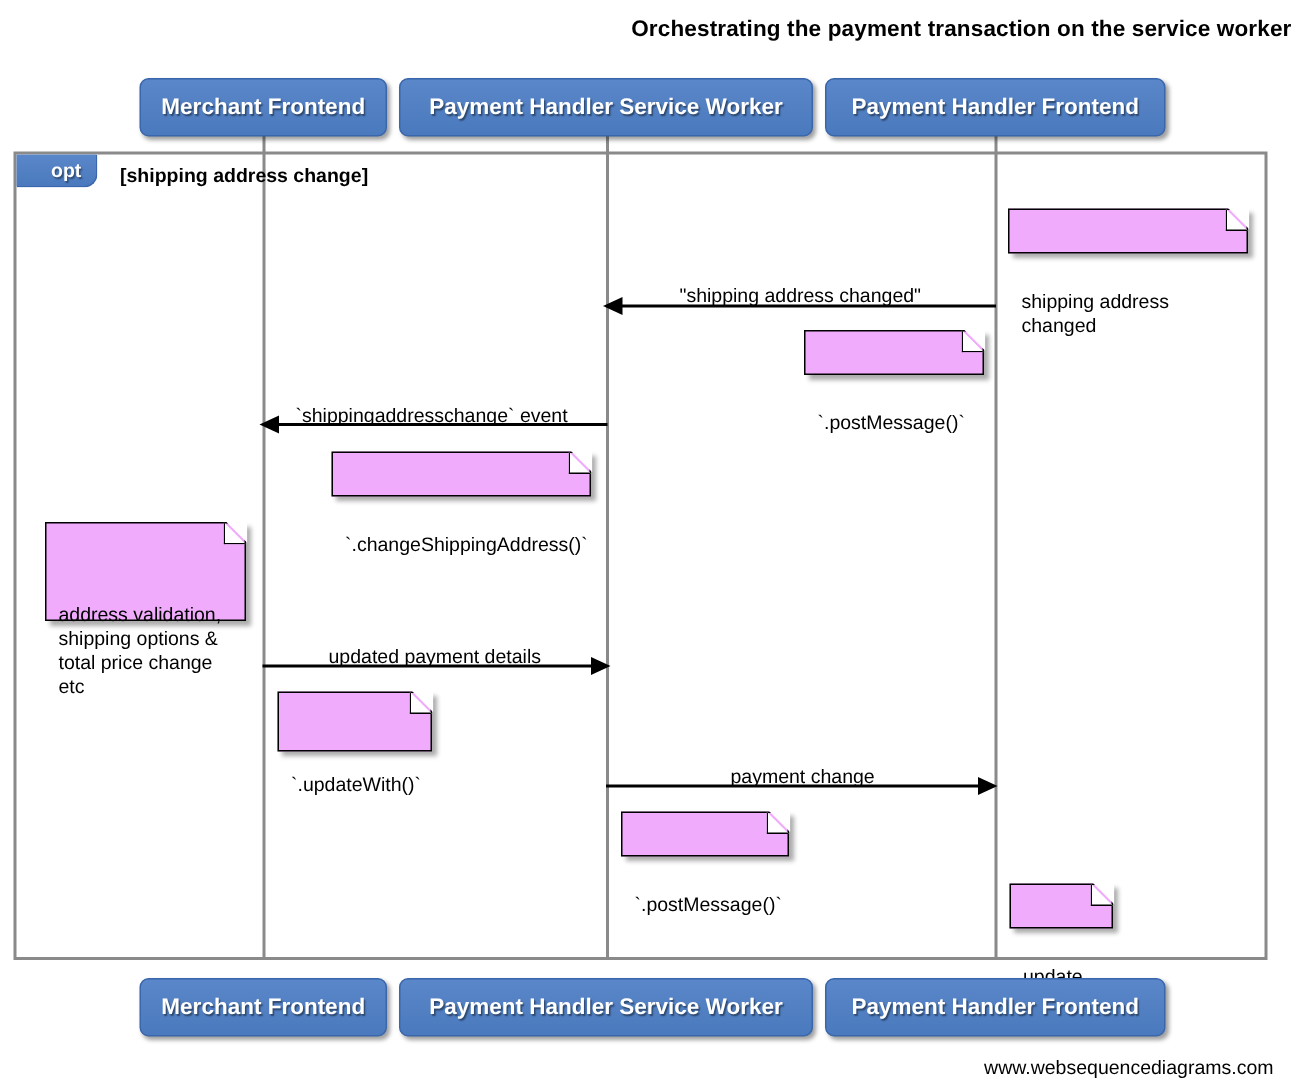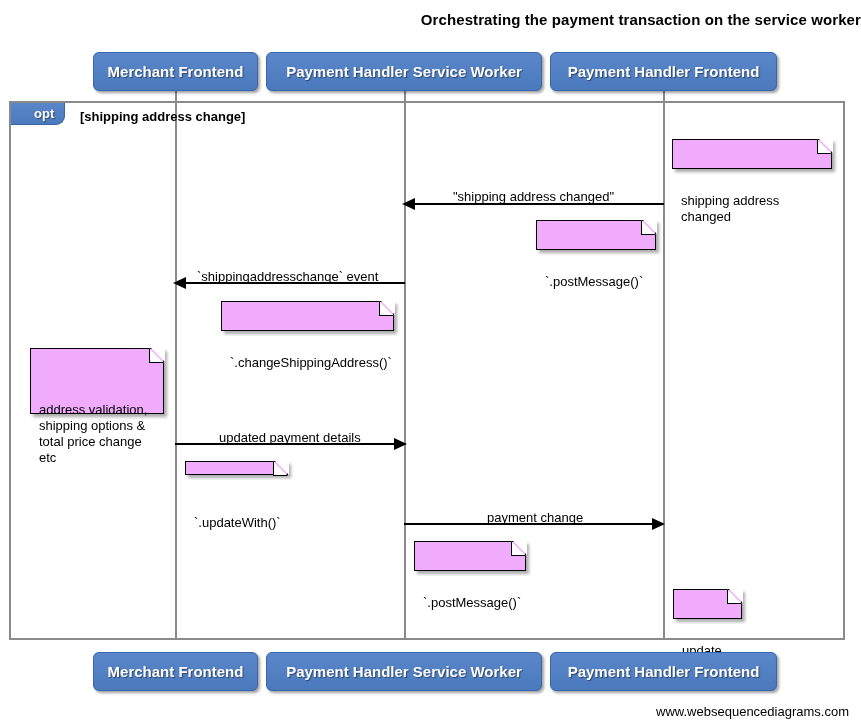--- a/index.html
+++ b/index.html
@@ -221,21 +221,21 @@
     <span class="note-fold"></span>
     <span>address validation,
 shipping options &amp;
 total price change etc</span>
   </div>
 
   <div class="msg-label" style="left:219px; top:430px;">updated payment details</div>
   <div class="msg-line" style="left:175px; top:443px; width:220px;"></div>
   <div class="arrow-head arrow-right" style="left:394px; top:438px;"></div>
 
-  <div class="note" style="left:185px; top:461px; width:103px; height:14px;">
+  <div class="note" style="left:185px; top:461px; width:103px; height:40px;">
     <span class="note-fold-cover"></span>
     <span class="note-fold"></span>
     <span>`.updateWith()`</span>
   </div>
 
   <div class="msg-label" style="left:487px; top:510px;">payment change</div>
   <div class="msg-line" style="left:404px; top:523px; width:250px;"></div>
   <div class="arrow-head arrow-right" style="left:652px; top:518px;"></div>
 
   <div class="note" style="left:414px; top:541px; width:112px; height:30px;">

